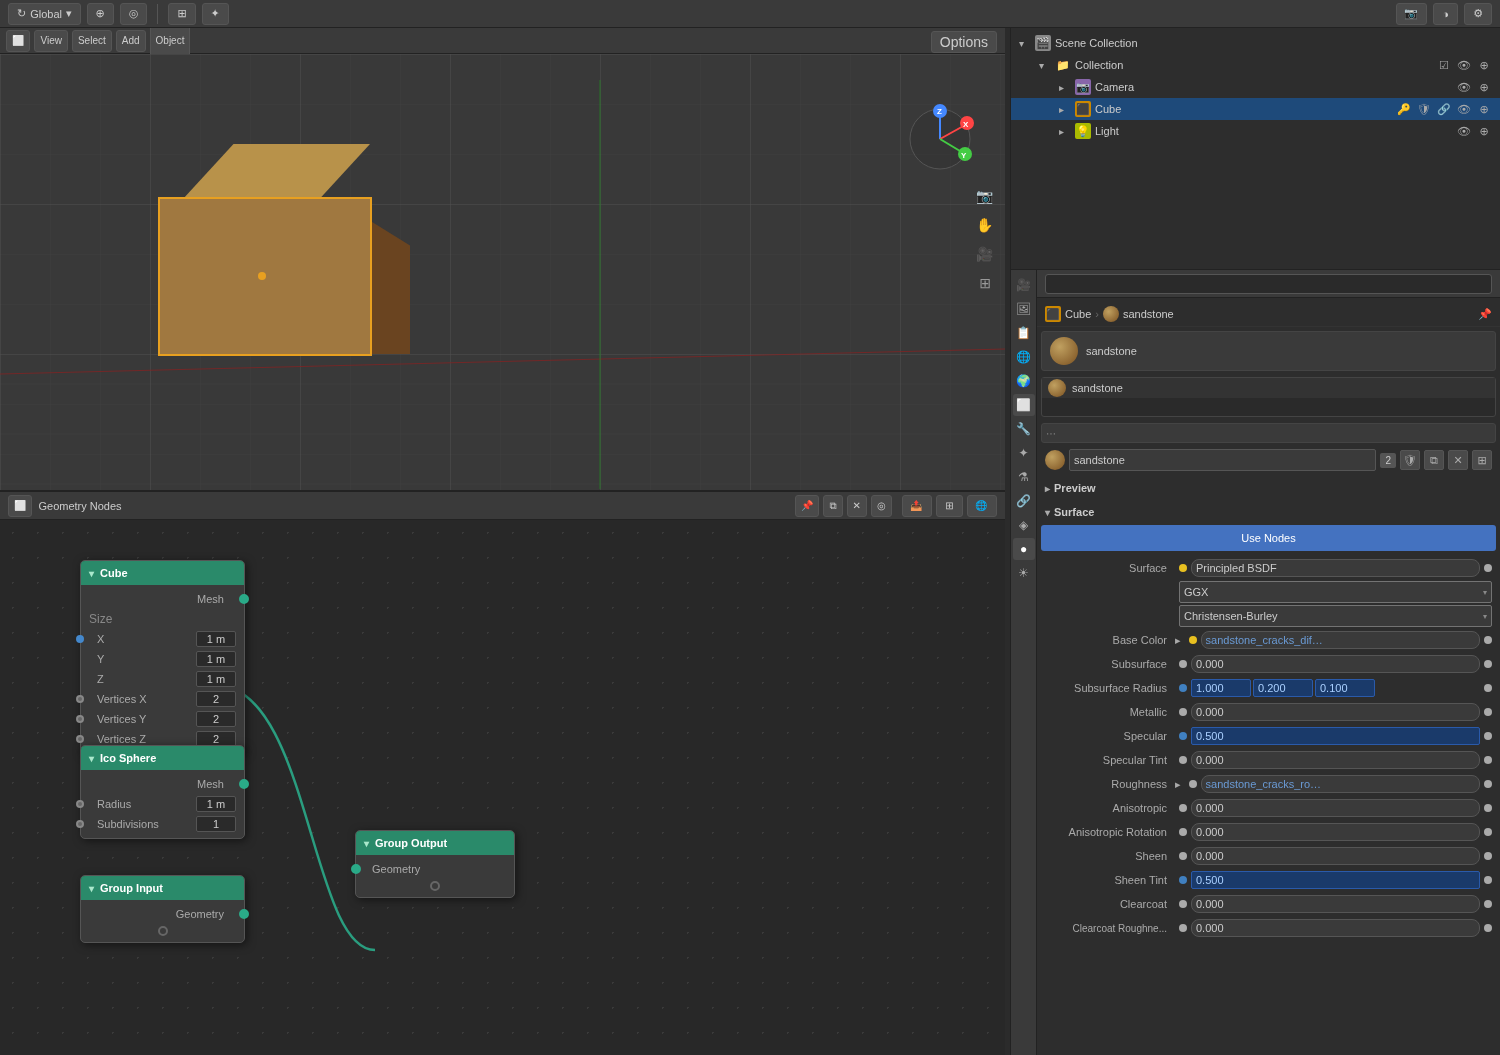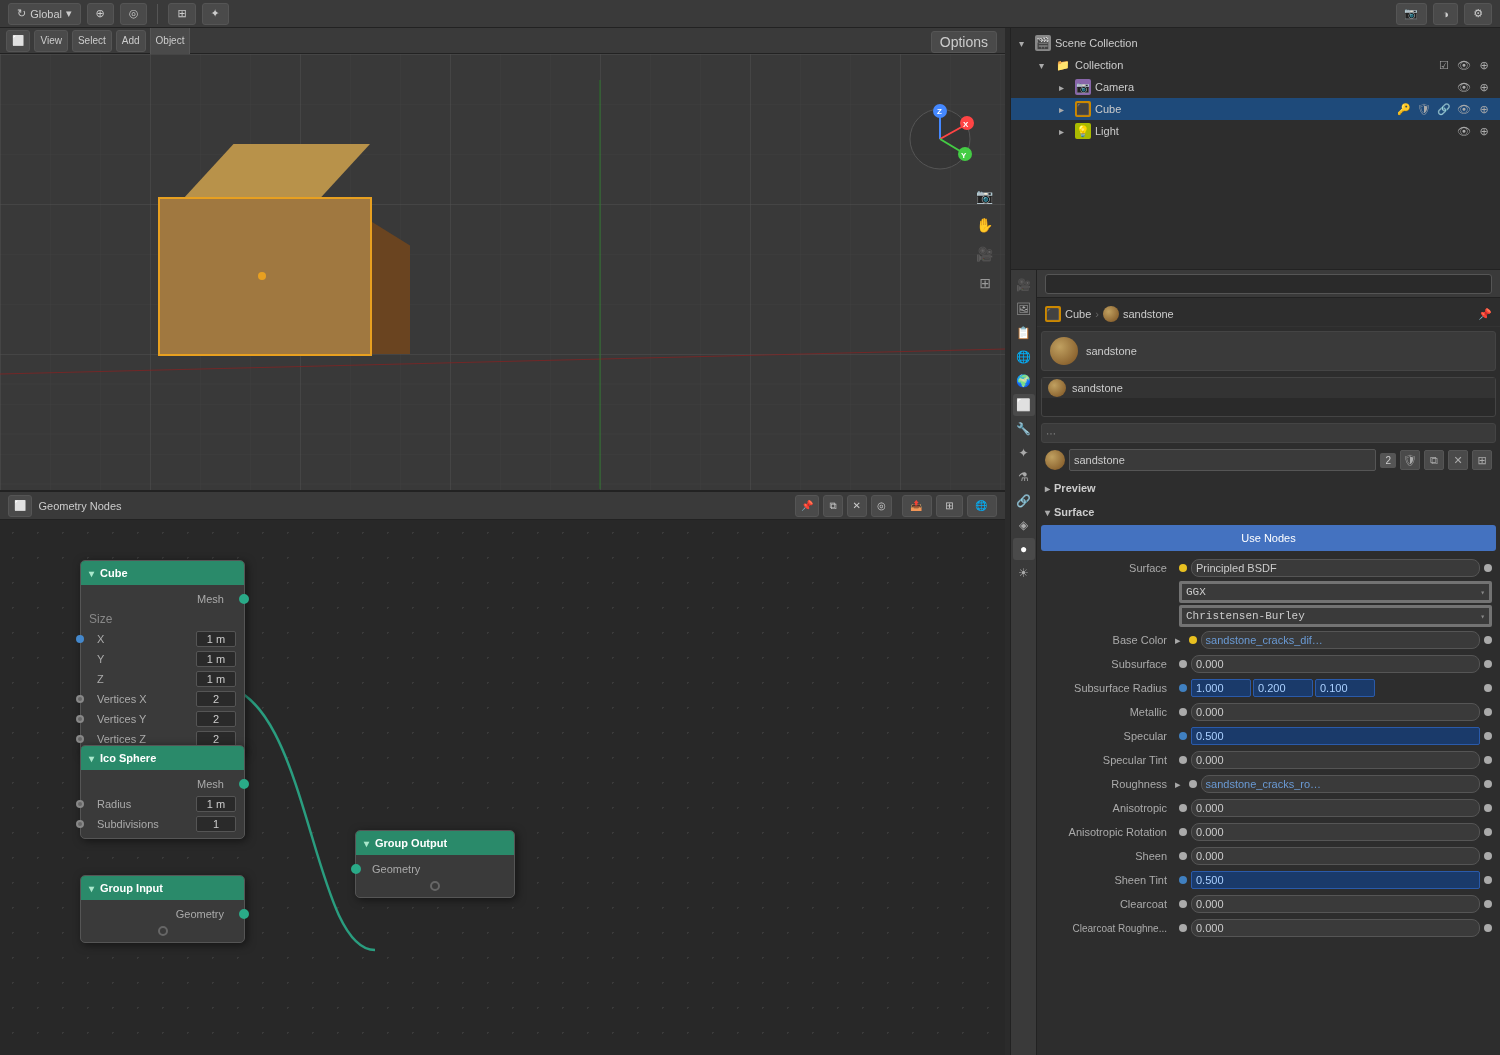--- a/index.html
+++ b/index.html
@@ -525,29 +525,28 @@
       align-items: center;
       gap: 4px;
       padding: 0 4px;
       margin-bottom: 2px;
     }
 
     .dropdown-field {
       flex: 1;
       height: 22px;
       background: #3a3a3a;
-      border: 3px solid #737373;
+      border: 1px solid #737373;
       color: #ccc;
       font-size: 11px;
       padding: 0 4px;
       border-radius: 2px;
       display: flex;
       align-items: center;
       justify-content: space-between;
-      font-family: Liberation Mono, monospace;
     }
 
     .chevron-down { font-size: 8px; color: #888; }
 
     .viewport-right-icons {
       position: absolute;
       right: 8px;
       top: 130px;
       display: flex;
       flex-direction: column;

